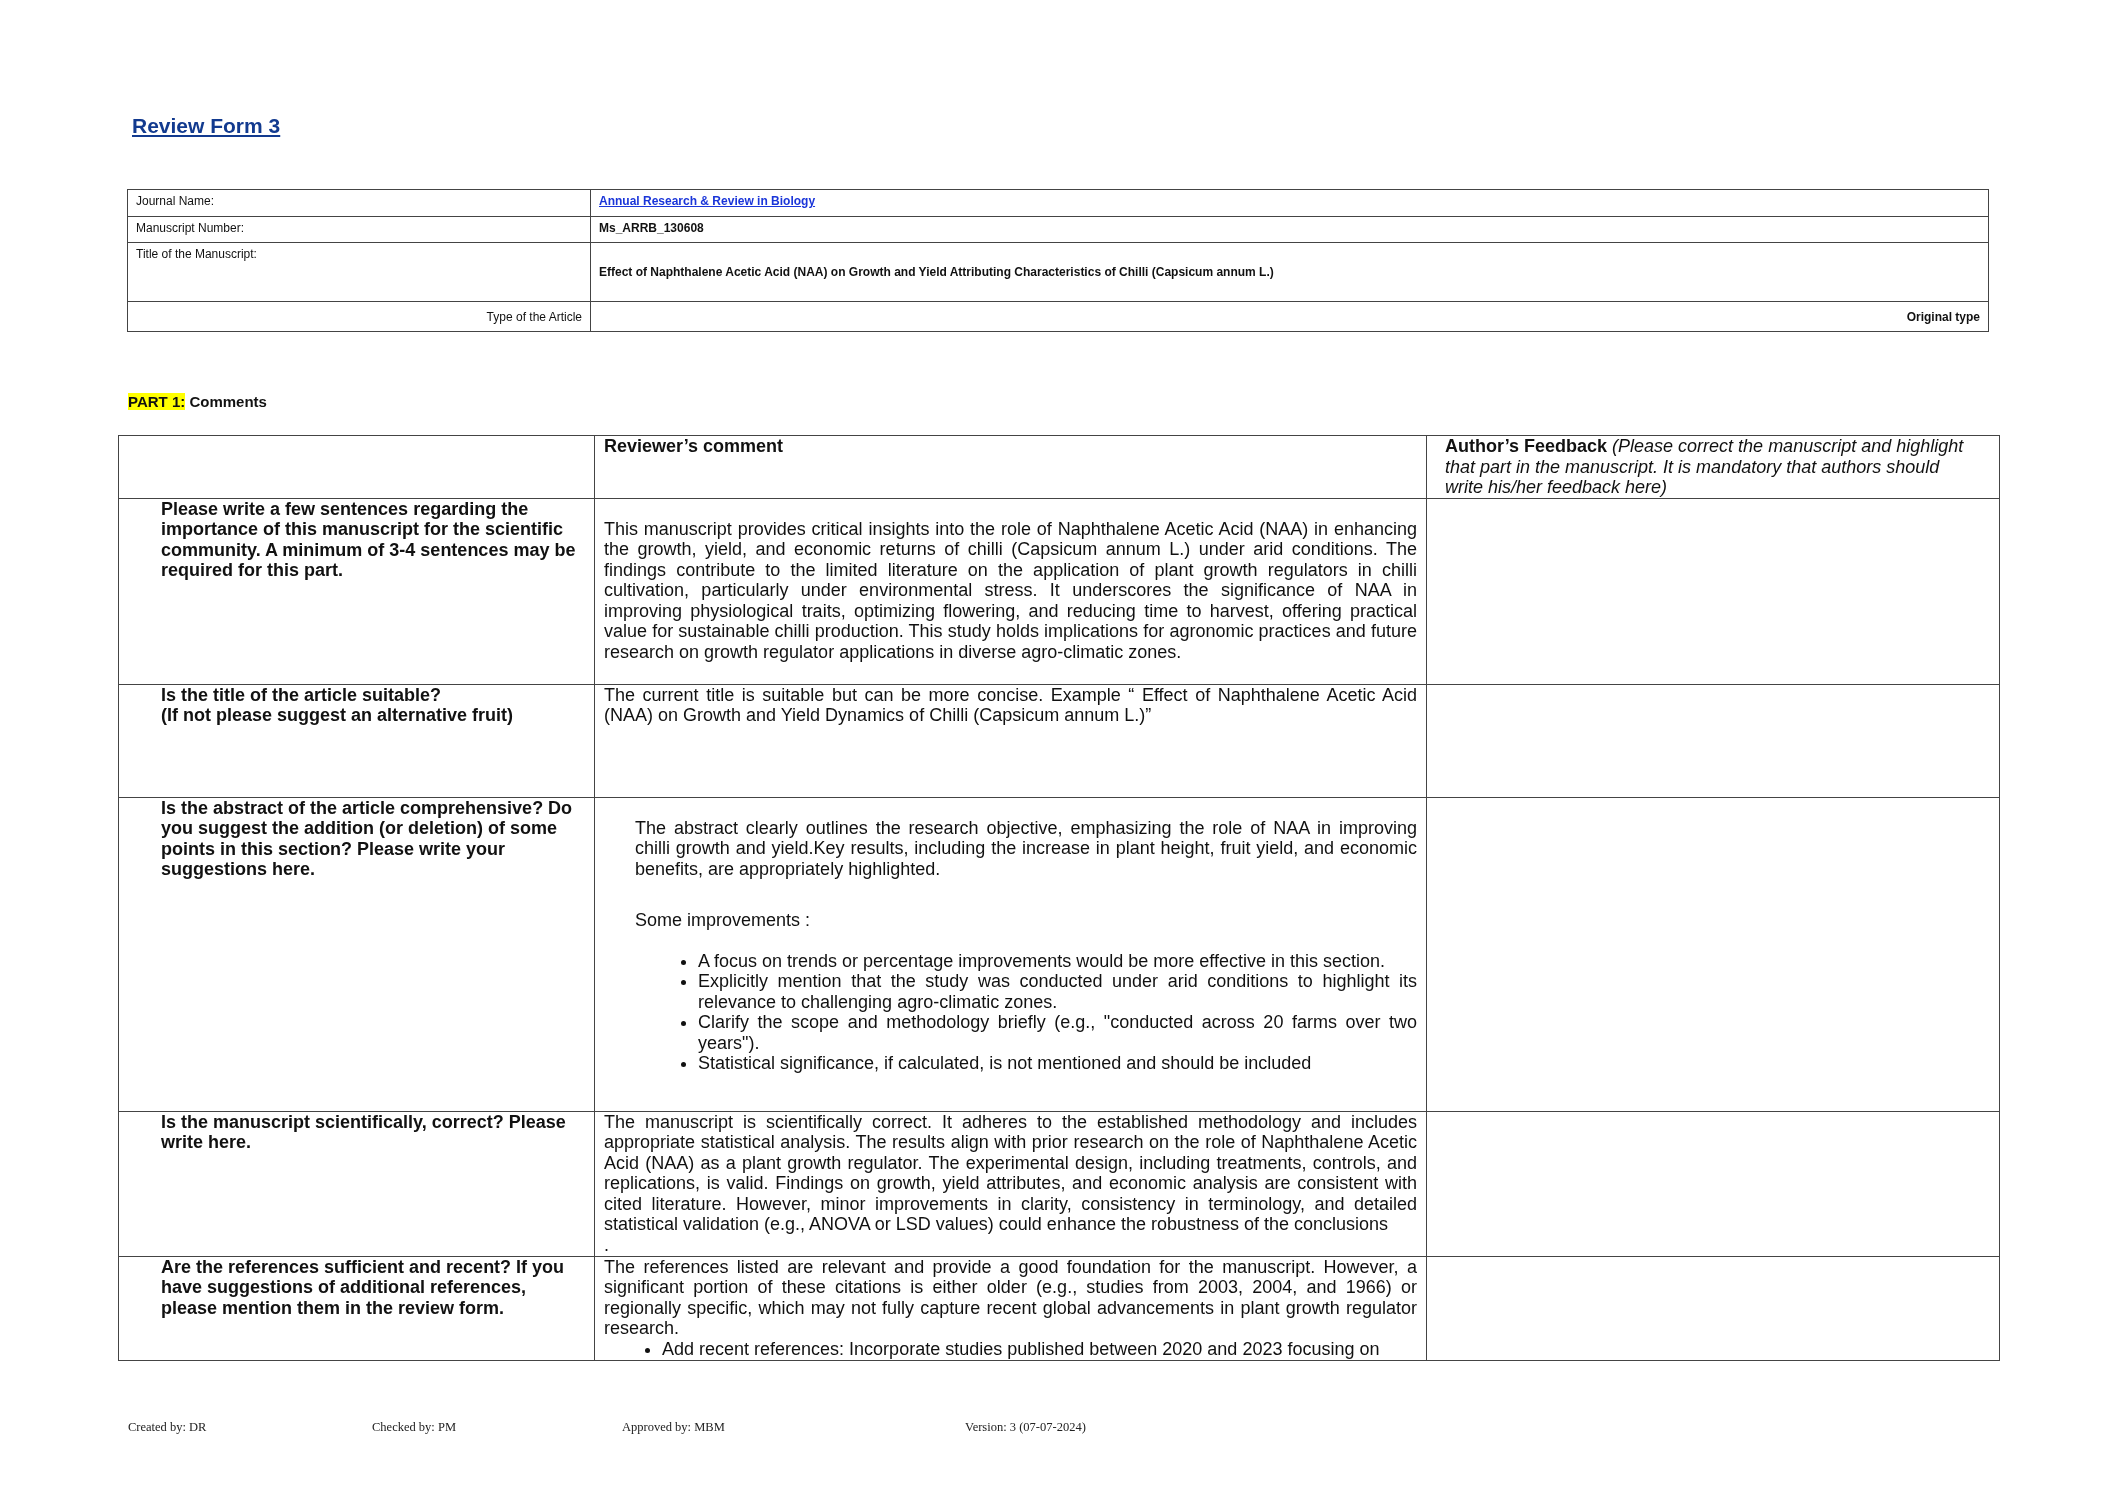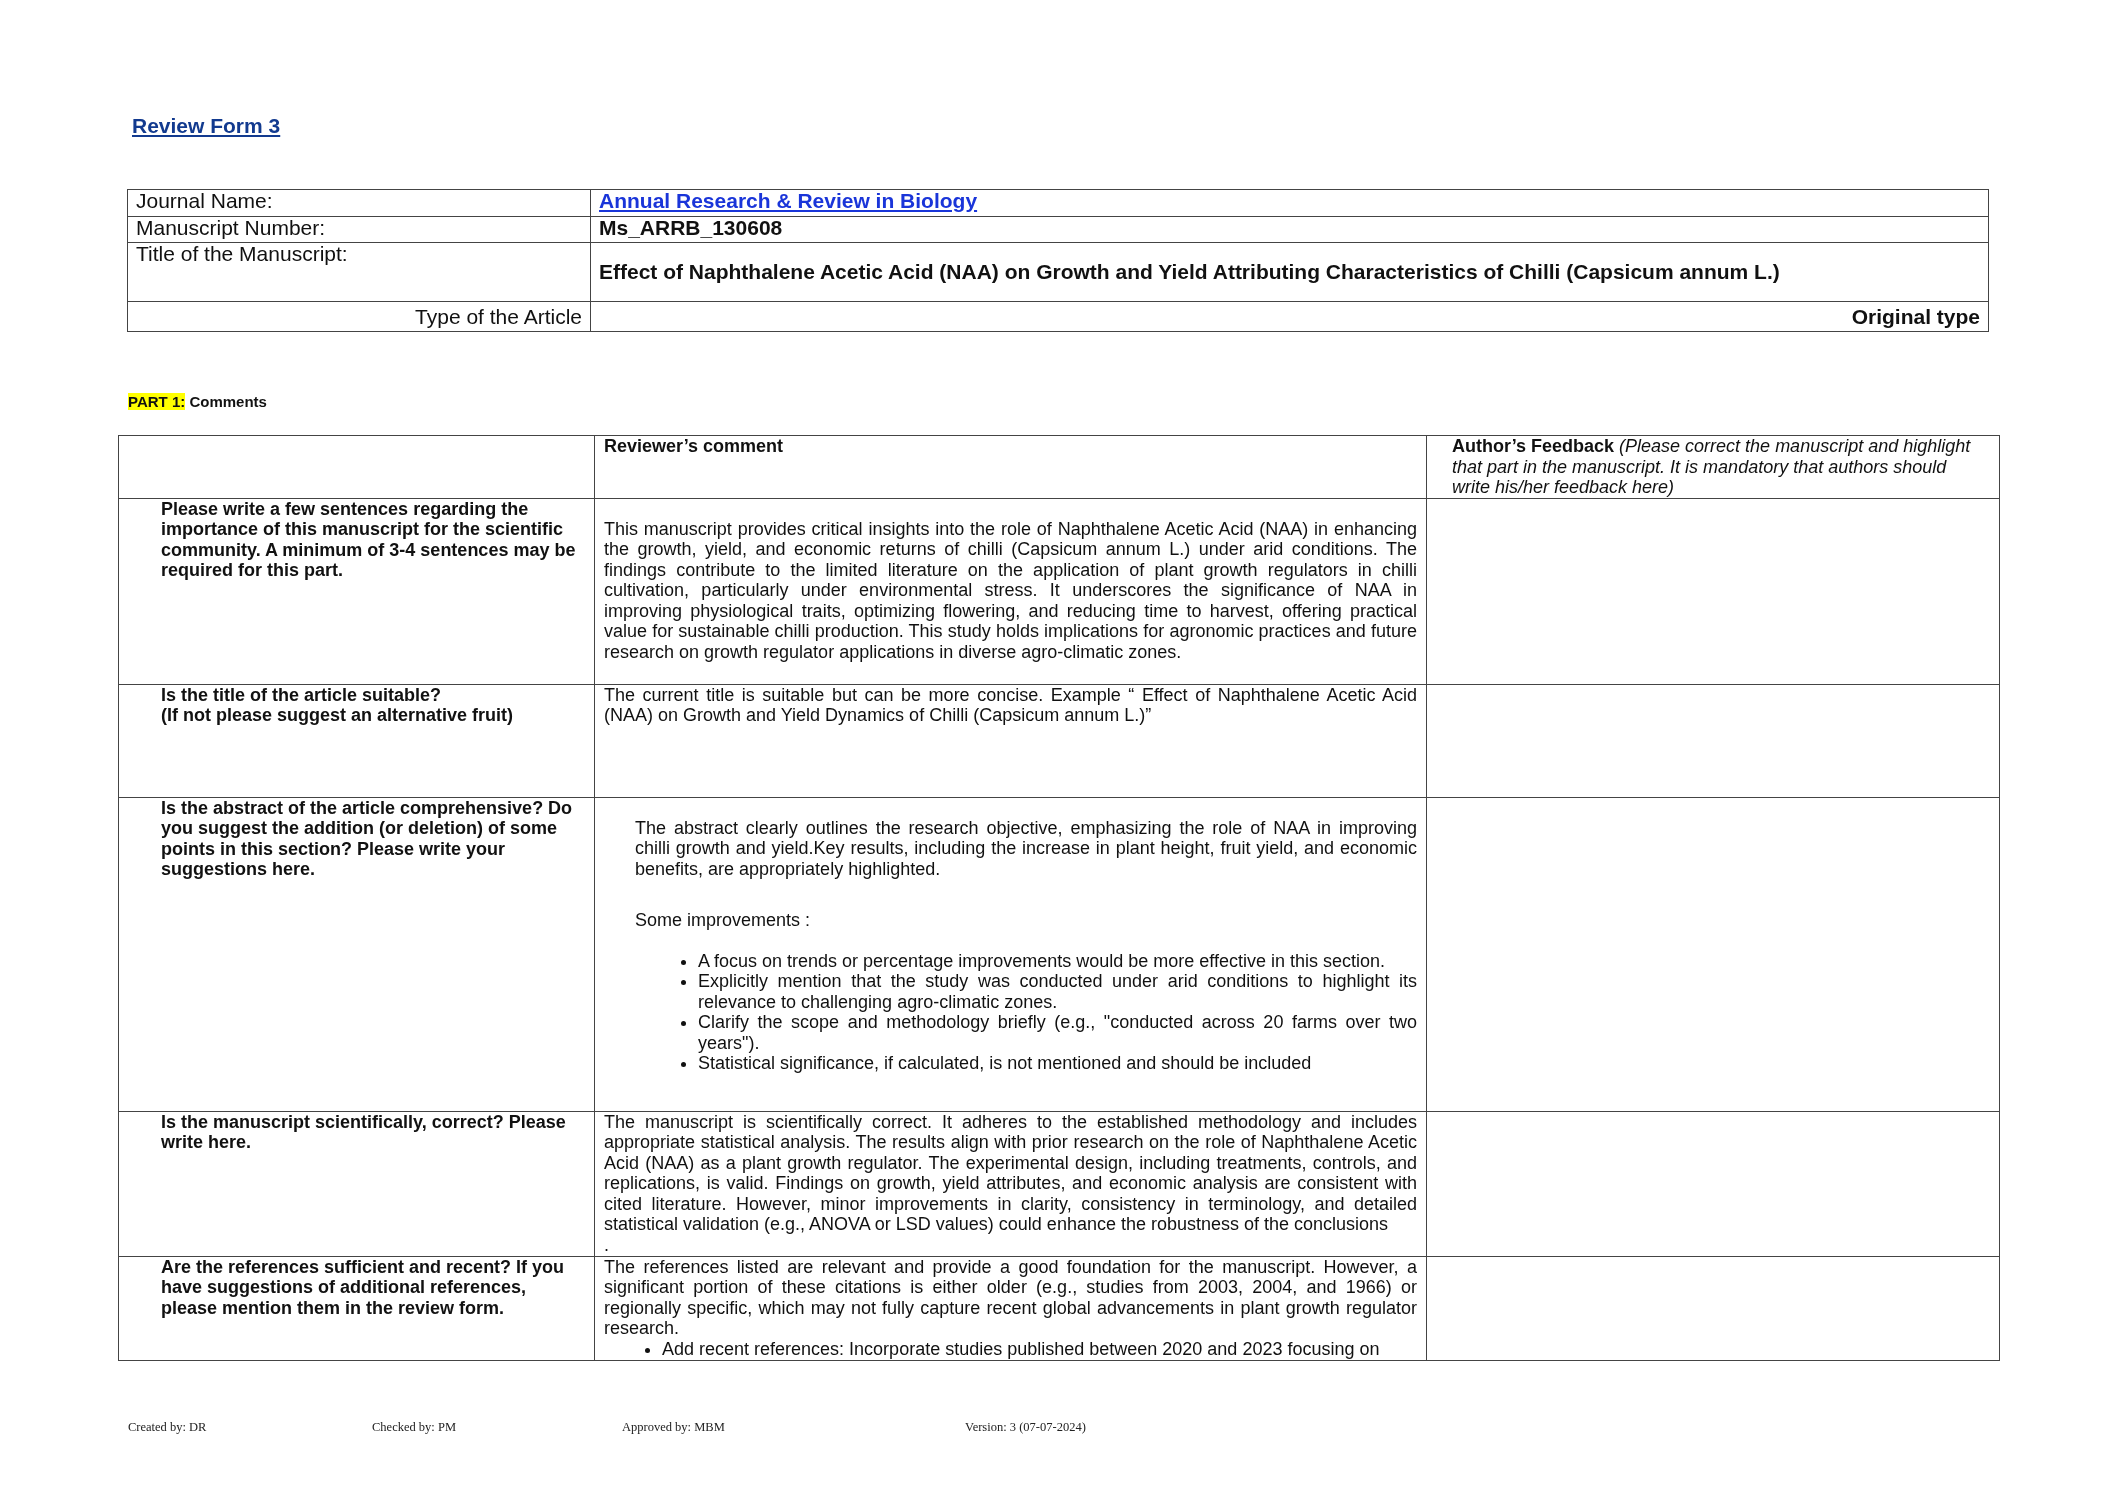--- a/index.html
+++ b/index.html
@@ -3,41 +3,41 @@
 <meta charset="utf-8">
 <style>
   html, body { margin:0; padding:0; background:#ffffff; }
   body { width:2117px; height:1497px; position:relative; overflow:hidden;
          font-family:"Liberation Sans", sans-serif; color:#111; }
   .abs { position:absolute; }
   #title { left:132px; top:114px; font-size:21px; font-weight:bold; color:#123a8f;
            text-decoration:underline; }
   
   #info { left:127px; top:189px; width:1862px; border-collapse:collapse; }
-  #info td { border:1.3px solid #444; padding:0 8px; font-size:21px; vertical-align:top;
+  #info td { border:1.3px solid #444; padding:0 8px; font-size:12px; vertical-align:top;
              line-height:22px; }
   #info td.k { width:446px; }
   #info td.v { font-weight:bold; }
   #info tr.r1 td { height:26px; }
   #info tr.r2 td { height:25px; }
   #info tr.r3 td { height:58px; }
   #info tr.r3 td.v { vertical-align:middle; }
   #info tr.r4 td { height:29px; vertical-align:middle;text-align:right; }
   #info a { color:#1a35d9; text-decoration:underline; }
   #part { left:128px; top:393px; font-size:15px; font-weight:bold; }
   #part .hl { background:#ffff00; }
   
   #cmt { left:118px; top:435px; border-collapse:collapse; table-layout:fixed; width:1881px; }
   #cmt td { border:1.3px solid #444; vertical-align:top; font-size:18px; line-height:20.5px; }
   #cmt col.c1 { width:476px; } #cmt col.c2 { width:832px; } #cmt col.c3 { width:573px; }
   .q { font-weight:bold; padding:0 8px 0 42px; }
   .a { padding:0 9px 0 9px; text-align:justify; }
   .a.indent { padding-left:40px; }
   .hdr { font-weight:bold; padding:0 9px; }
-  .fb { padding:0 25px; }
+  .fb { padding:0 18px; }
   .fb i { font-weight:normal; }
   ul { margin:0; padding-left:63px; }
   ul li { text-align:justify; }
   p { margin:0; }
   #footer { top:1420px; left:128px; font-family:"Liberation Serif", serif; font-size:12.5px; color:#222; }
   #footer span { position:absolute; white-space:nowrap; top:0; }
 </style>
 </head>
 <body>
 

